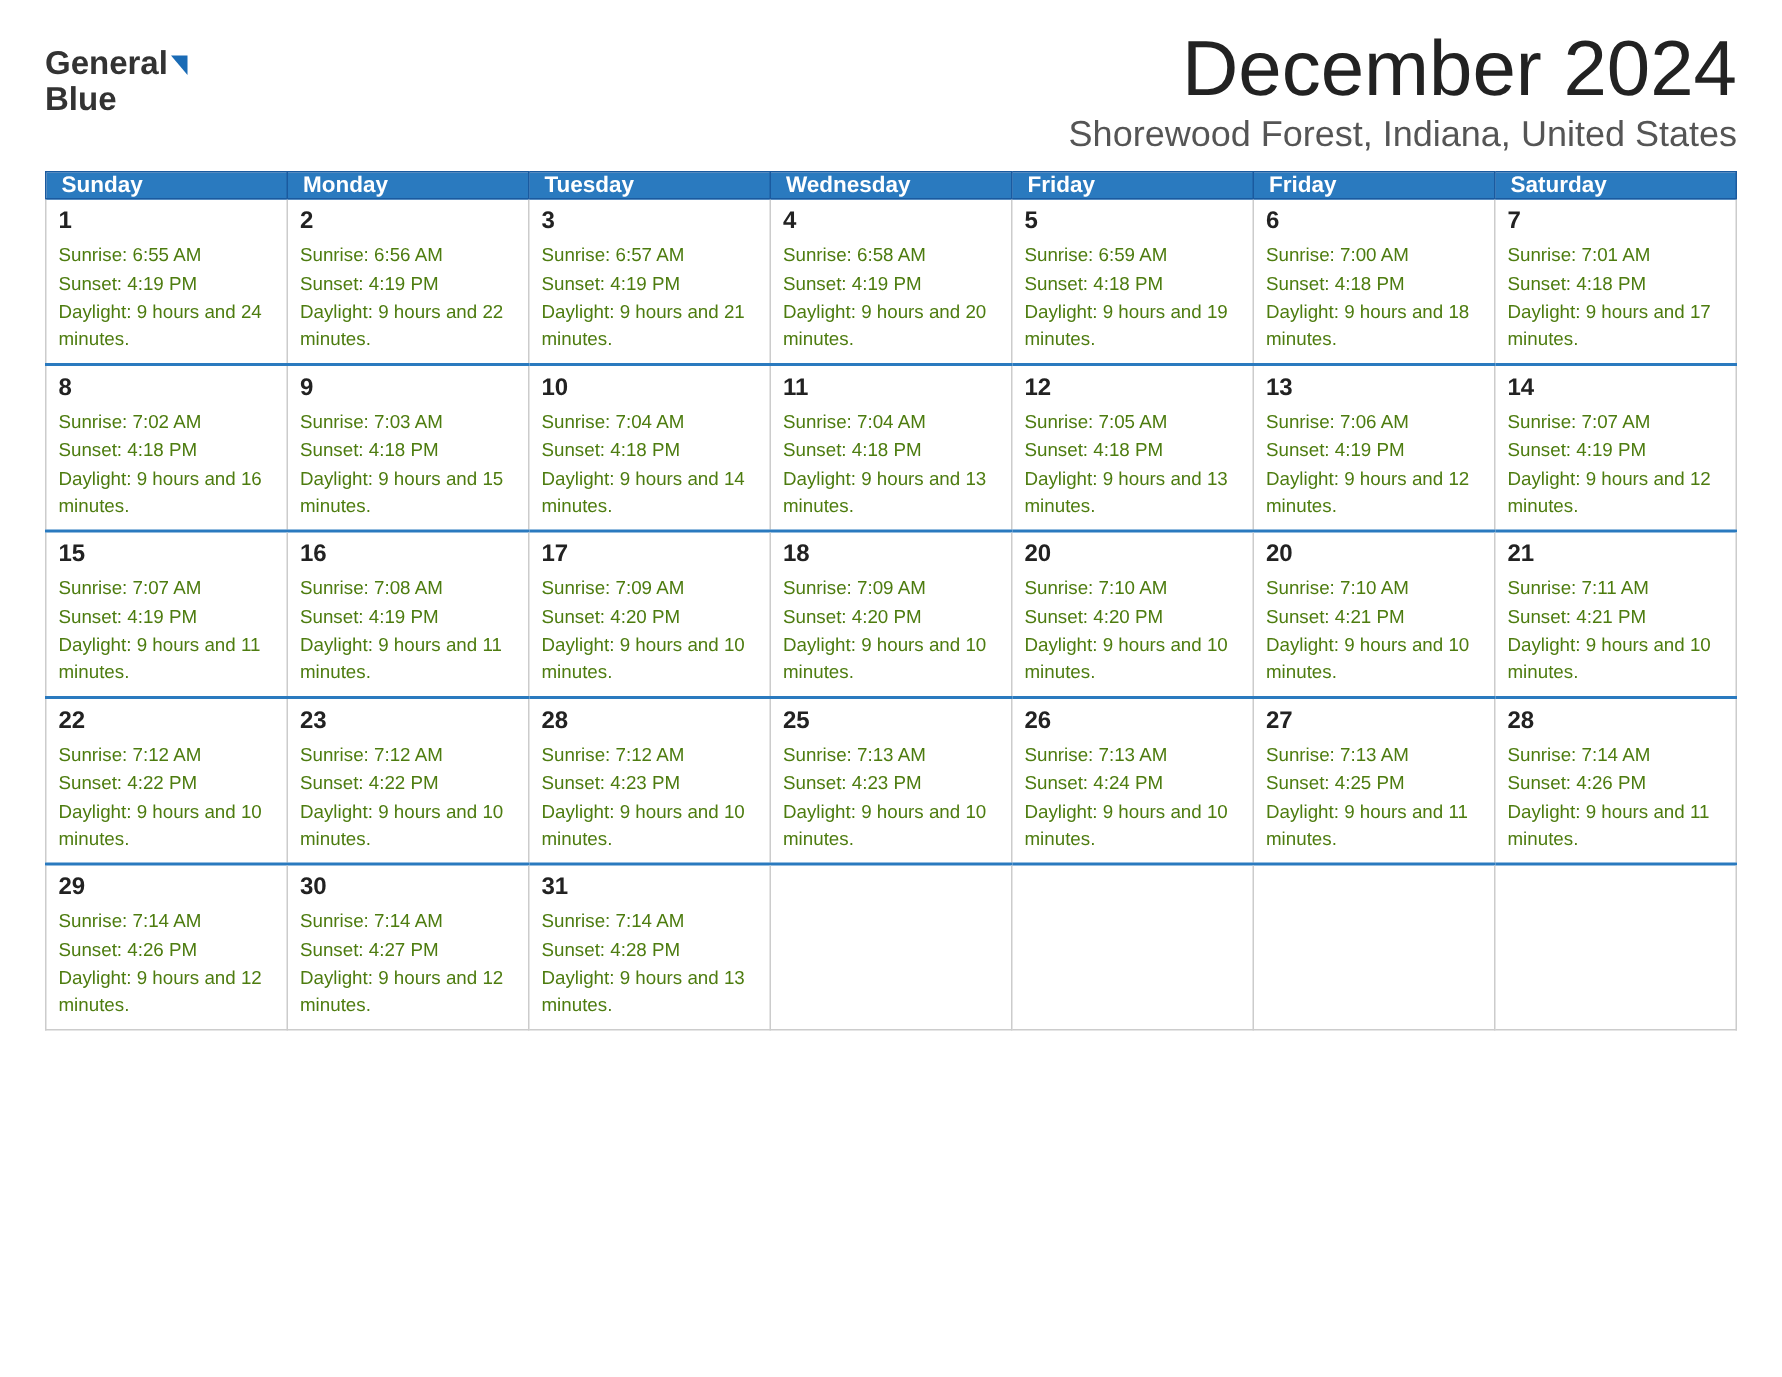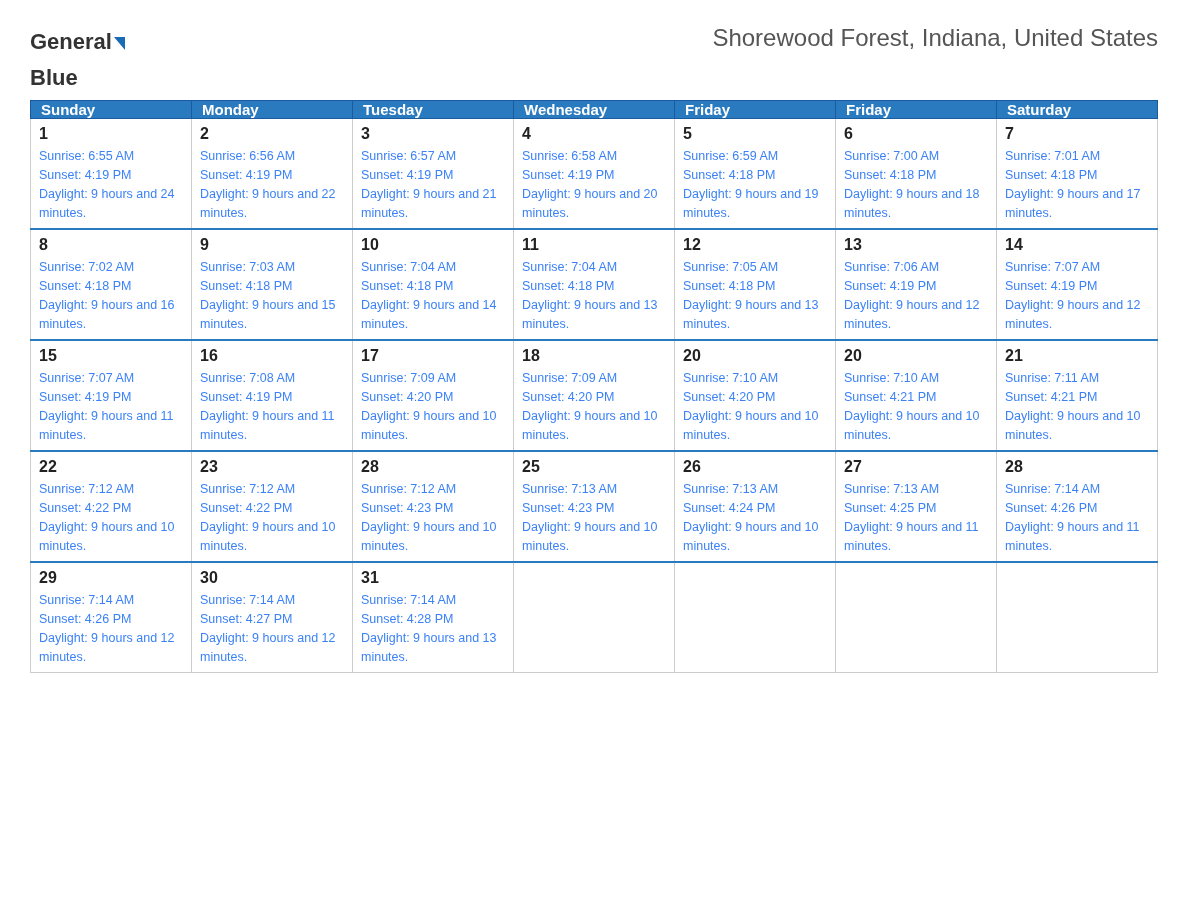--- a/index.html
+++ b/index.html
@@ -14,21 +14,20 @@
       display: flex;
       justify-content: space-between;
       align-items: flex-start;
       margin-bottom: 10px;
     }
     .logo {
       display: flex;
       flex-direction: column;
       align-items: flex-start;
       padding-top: 10px;
-      gap: 12px;
     }
     .logo-text {
       font-size: 22px;
       font-weight: bold;
       color: #333;
       line-height: 1.1;
     }
     .logo-line1 { display: flex; align-items: center; }
     .title-block { text-align: right; }
     .month-title {
@@ -65,21 +64,21 @@
     }
     .day-num {
       font-size: 16px;
       font-weight: bold;
       color: #222;
       display: block;
       margin-bottom: 4px;
     }
     .day-info {
       font-size: 12.5px;
-      color: #3b82f6;
+      color: #4d7c0f;
       line-height: 1.5;
     }
     .empty-cell {
       background: #fff;
     }
     .row-border td {
       border-top: 2px solid #2a7abf;
     }
   </style>
 </head>
@@ -87,20 +86,21 @@
 
 <div class="header-row">
   <div class="logo">
     <div class="logo-line1">
       <span class="logo-text">General</span>
       <span style="display:inline-block; width:0; height:0; border-left:11px solid transparent; border-top:13px solid #1a6bb5; margin-left:2px; margin-top:2px;"></span>
     </div>
     <span class="logo-text blue">Blue</span>
   </div>
   <div class="title-block">
+    <div class="month-title">December 2024</div>
     <div class="location">Shorewood Forest, Indiana, United States</div>
   </div>
 </div>
 
 <table class="calendar">
   <thead>
     <tr>
     <th>Sunday</th>
         <th>Monday</th>
         <th>Tuesday</th>

